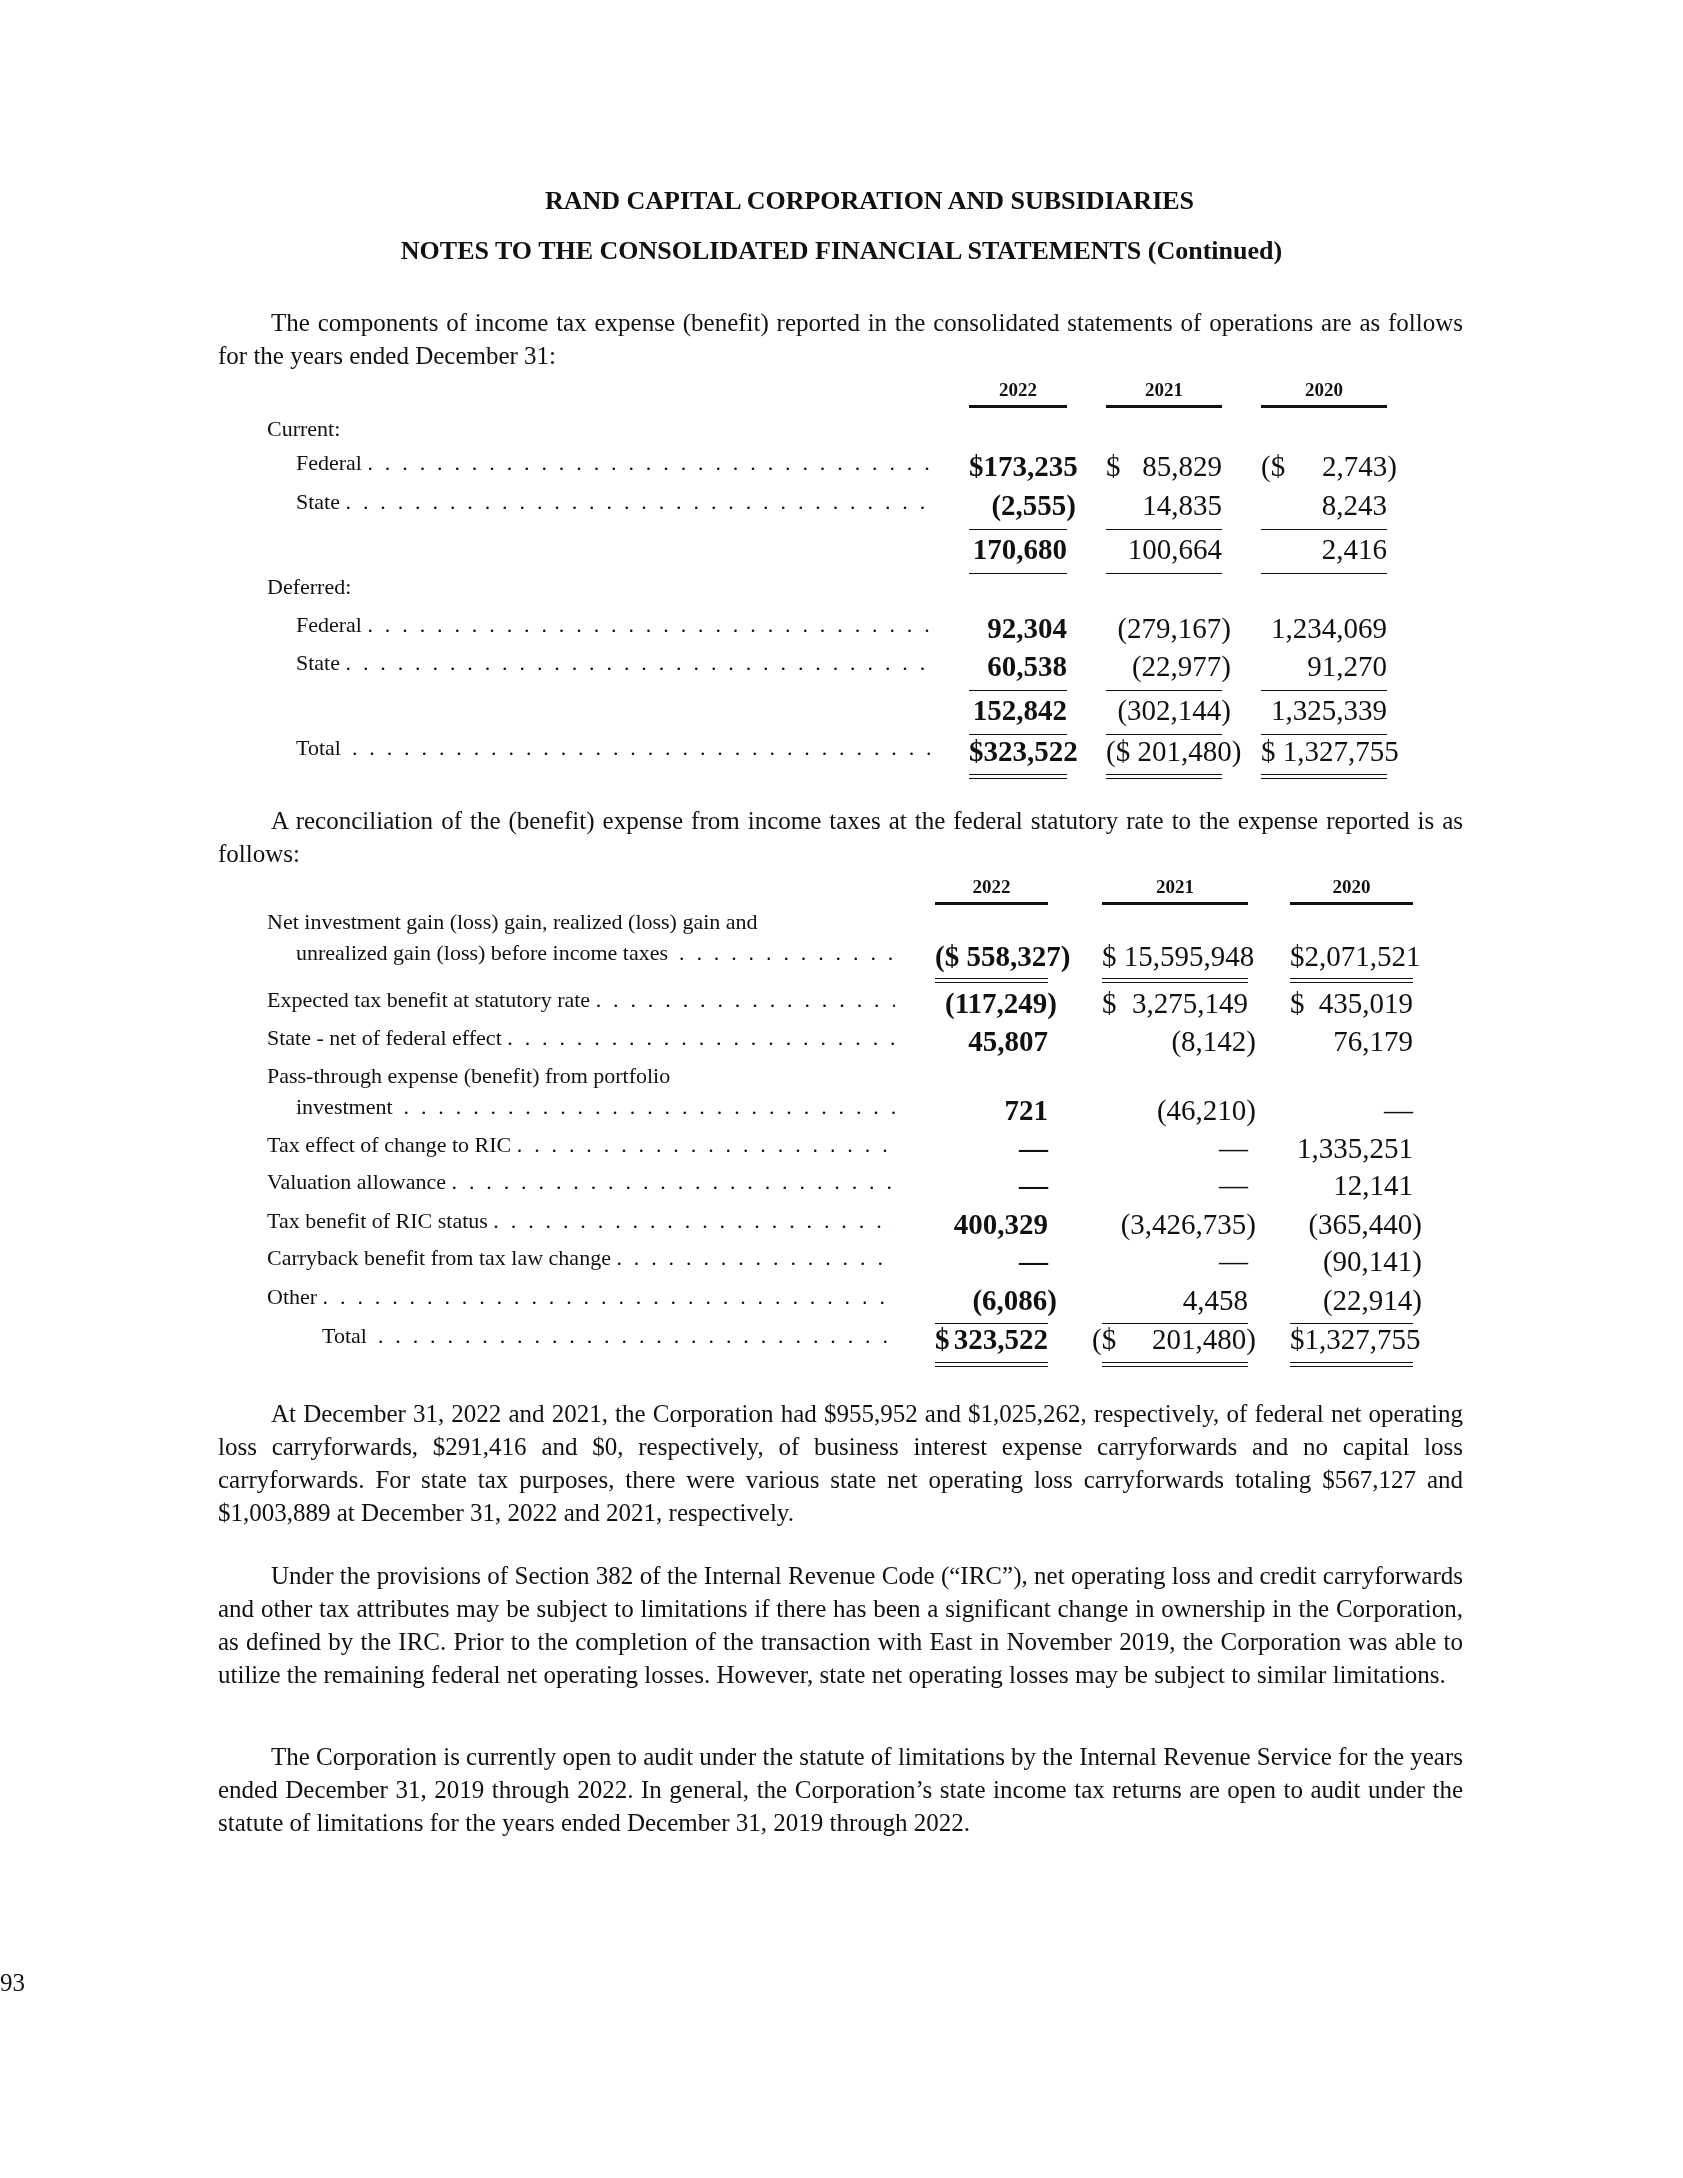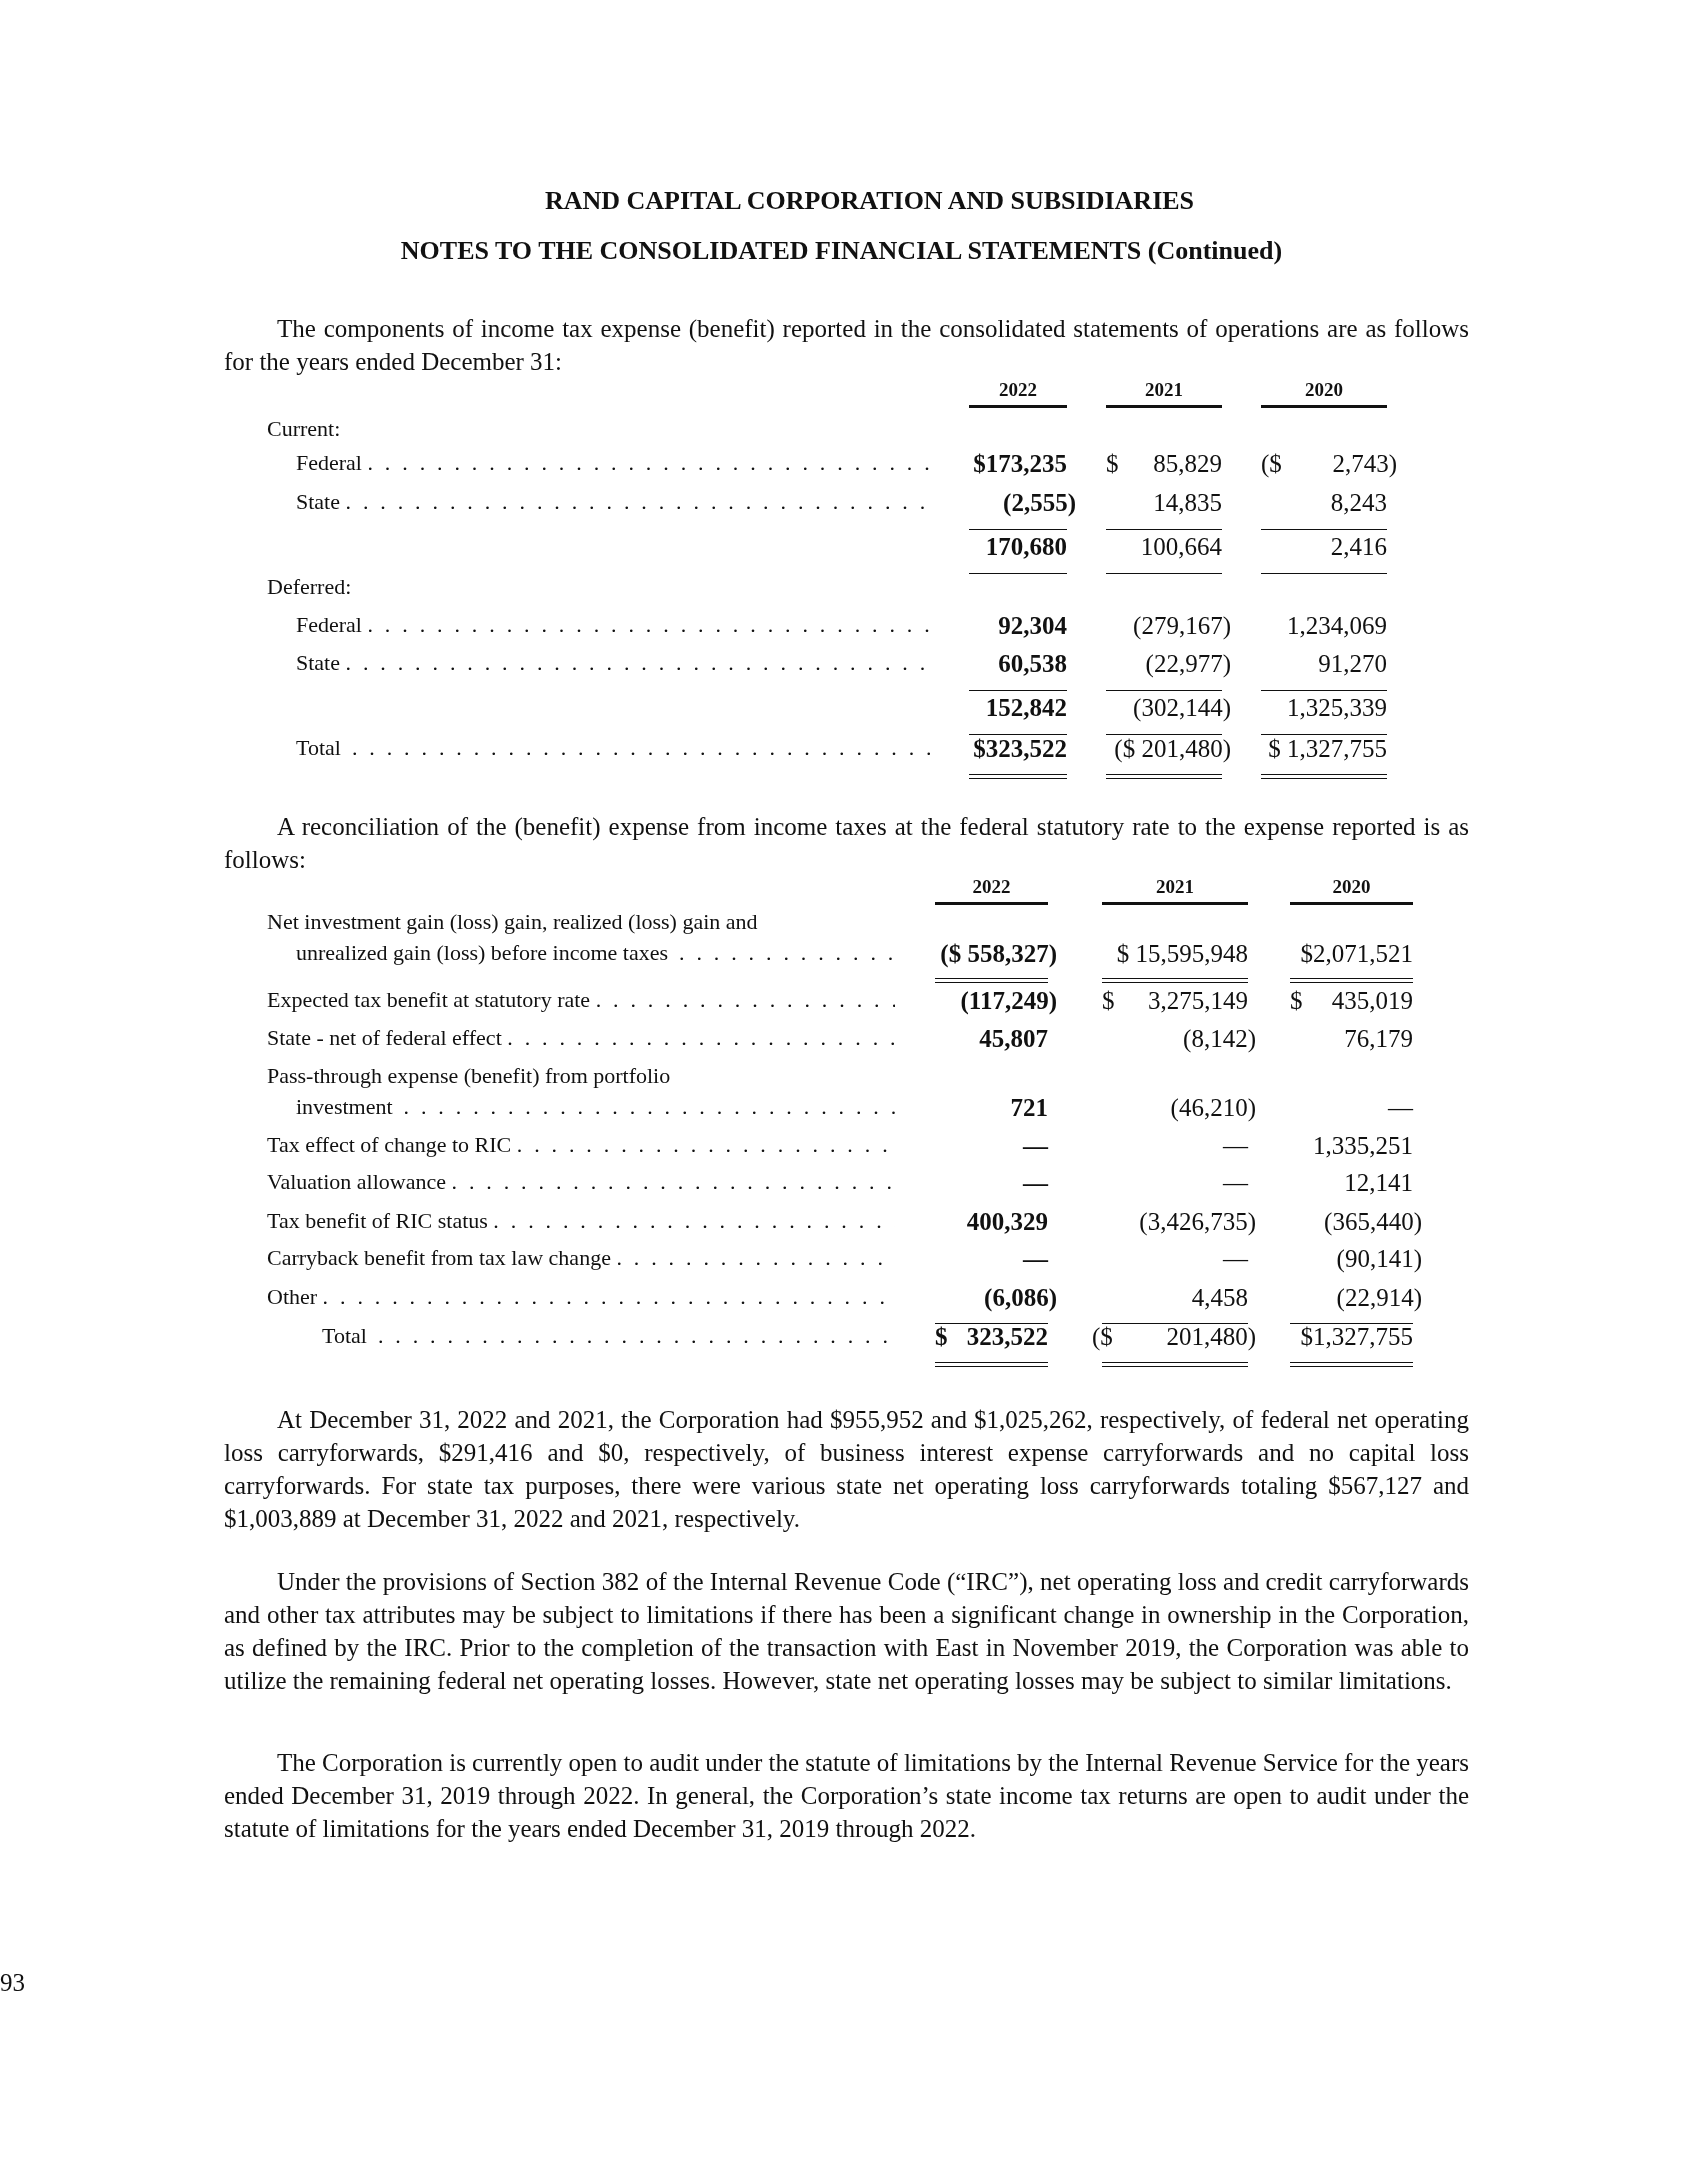--- a/index.html
+++ b/index.html
@@ -1,22 +1,22 @@
 <!DOCTYPE html>
 <html><head>
 <meta charset="utf-8">
 <style>
   html, body { margin:0; padding:0; background:#ffffff; }
   body { width:1683px; height:2178px; position:relative; font-family:"Liberation Serif","DejaVu Serif",serif; color:#111; overflow:hidden; }
   .title { position:absolute; left:0; width:1683px; text-align:center; font-weight:bold; font-size:26px; }
-  .para { position:absolute; left:212px; width:1245px; font-size:25px; line-height:33px; text-align:justify; text-indent:53px; margin:12px; }
+  .para { position:absolute; left:212px; width:1245px; font-size:25px; line-height:33px; text-align:justify; text-indent:53px; margin:6px; }
   .lbl { position:absolute; font-size:22px; white-space:nowrap; overflow:hidden; }
   .lbl .dots { letter-spacing:3.2px; }
   .hdr { position:absolute; font-size:19px; font-weight:bold; text-align:center; border-bottom:3px solid #111; padding-bottom:4px; }
-  .num { position:absolute; font-size:25px; white-space:nowrap; display:flex; justify-content:flex-start; }
+  .num { position:absolute; font-size:29px; white-space:nowrap; display:flex; justify-content:flex-start; }
   .num.b { font-weight:bold; }
   .num .v { text-align:right; flex:1; }
   .rule { position:absolute; height:0; border-top:1.6px solid #111; }
   .drule { position:absolute; height:3px; border-top:1.6px solid #111; border-bottom:1.6px solid #111; }
   .pageno { position:absolute; left:0; width:1655px; font-size:25px; }
 </style>
 </head>
 <body>
 
 <div class="title" style="top:186px;margin-left:28px;">RAND CAPITAL CORPORATION AND SUBSIDIARIES</div>

